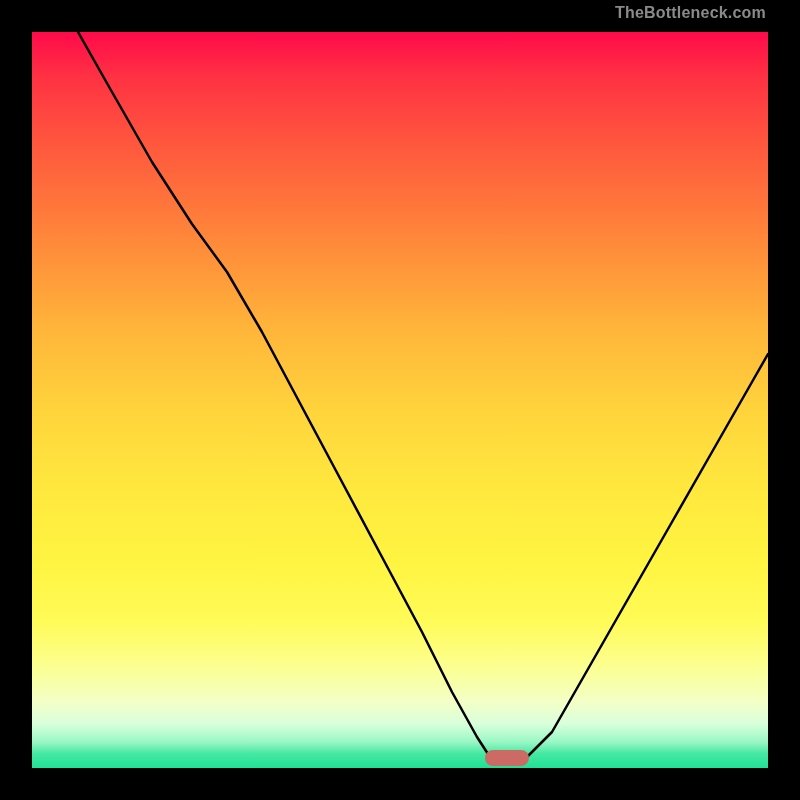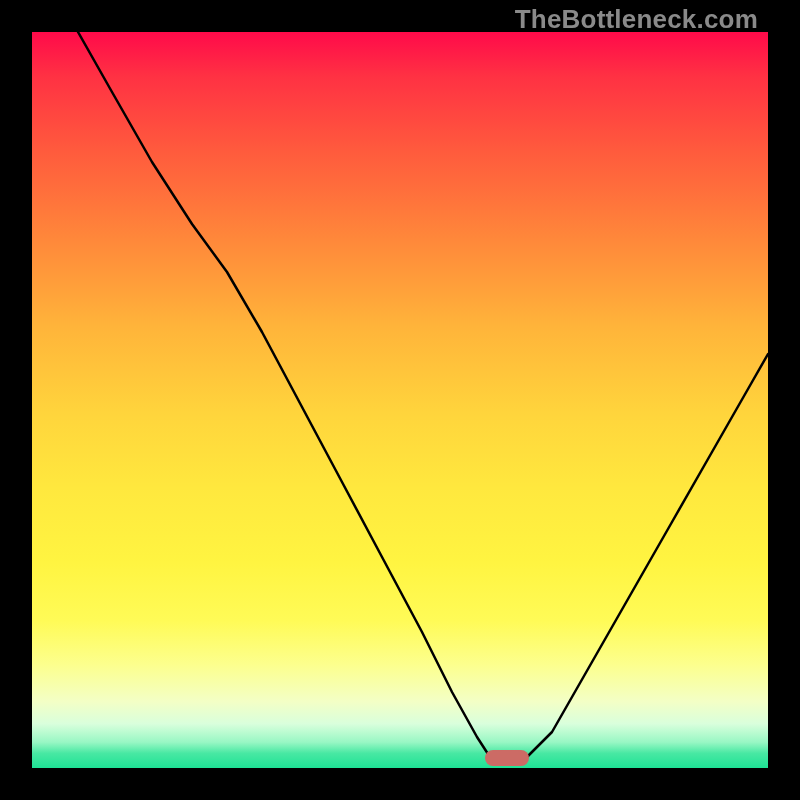--- a/index.html
+++ b/index.html
@@ -47,23 +47,23 @@
     position: absolute;
     top: 0;
     left: 0;
     width: 736px;
     height: 736px;
     display: block;
   }
   .watermark {
     position: absolute;
     top: 4px;
-    right: 42px;
+    right: 34px;
     color: #8a8a8a;
-    font-size: 26px;
+    font-size: 16px;
     font-weight: 600;
     letter-spacing: 0.2px;
     user-select: none;
   }
   .marker {
     position: absolute;
     width: 44px;
     height: 16px;
     background: #cc6b65;
     border-radius: 8px;

